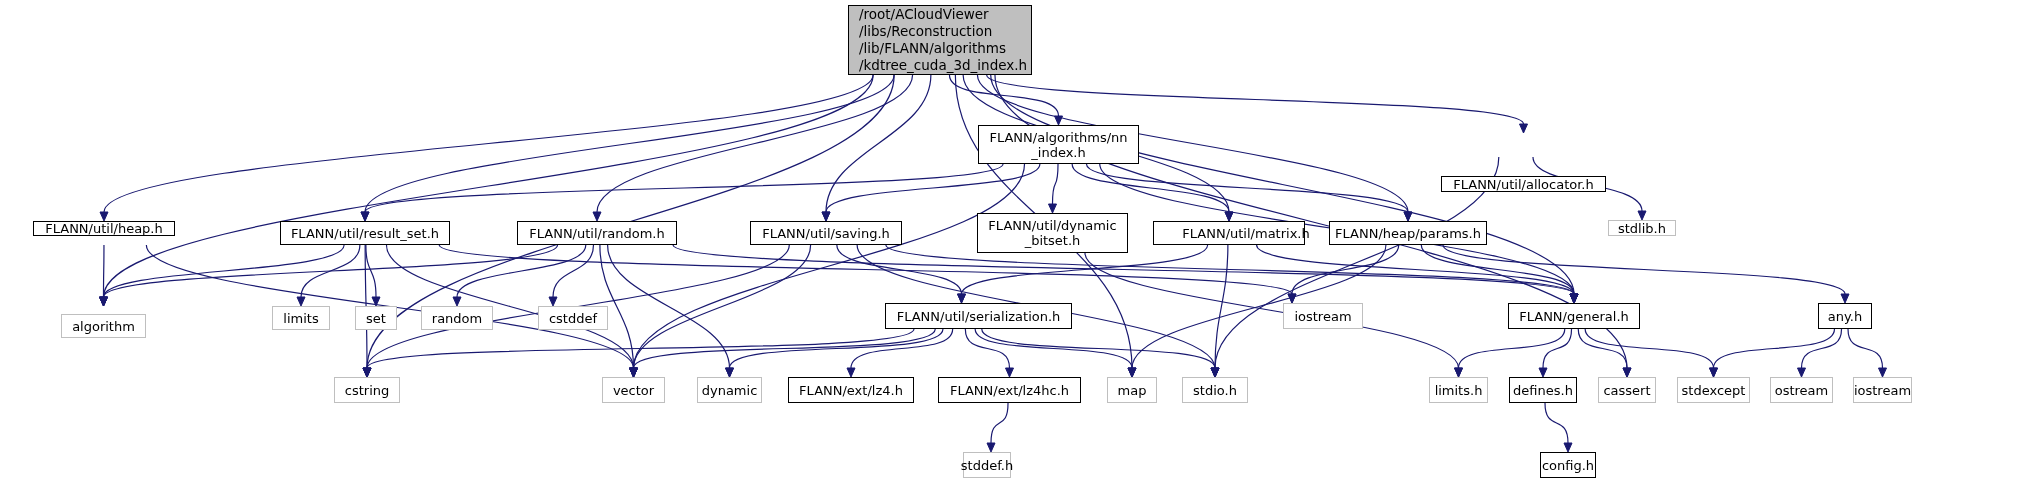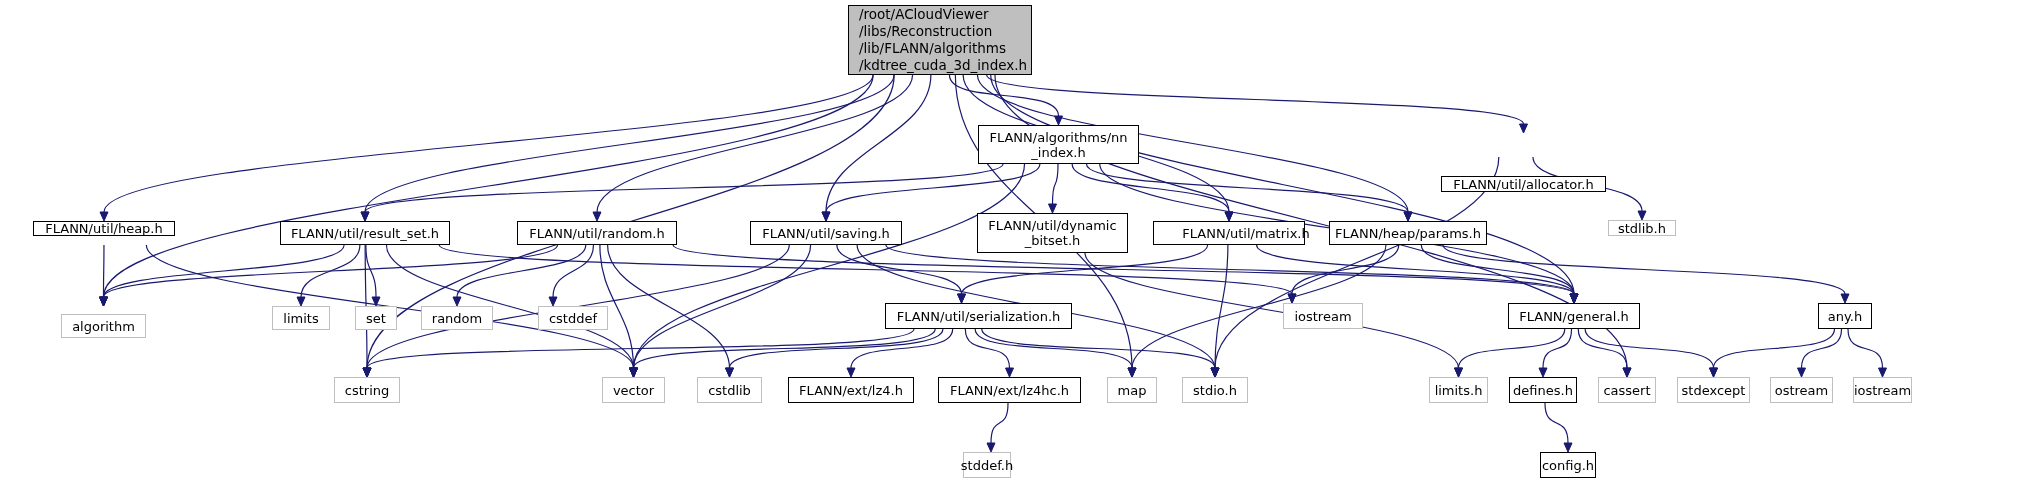--- a/index.html
+++ b/index.html
@@ -174,21 +174,21 @@
   <div class="node system" id="n-limits" style="left: 272px; top: 306px; width: 58px; height: 24px;">limits</div>
   <div class="node system" id="n-set" style="left: 355px; top: 306px; width: 42px; height: 24px;">set</div>
   <div class="node system" id="n-random" style="left: 421px; top: 306px; width: 72px; height: 24px;">random</div>
   <div class="node system" id="n-cstddef" style="left: 518px; top: 306px; width: 70px; height: 24px; margin-left: 20px;">cstddef</div>
   <div class="node system" id="n-iostream" style="left: 1252px; top: 303px; width: 80px; height: 26px; margin-left: 31px;">iostream</div>
   <div class="node local" id="n-general" style="left: 1508px; top: 303px; width: 132px; height: 26px;">FLANN/general.h</div>
   <div class="node local" id="n-any" style="left: 1818px; top: 303px; width: 54px; height: 26px;">any.h</div>
   <div class="node local" id="n-serialization" style="left: 885px; top: 303px; width: 187px; height: 26px;">FLANN/util/serialization.h</div>
   <div class="node system" id="n-cstring" style="left: 334px; top: 377px; width: 66px; height: 26px;">cstring</div>
   <div class="node system" id="n-vector" style="left: 602px; top: 377px; width: 63px; height: 26px;">vector</div>
-  <div class="node system" id="n-cstdlib" style="left: 697px; top: 377px; width: 65px; height: 26px;">cstdlib</div>
+  <div class="node system" id="n-cstdlib" style="left: 697px; top: 377px; width: 65px; height: 26px;">dynamic</div>
   <div class="node local" id="n-lz4" style="left: 788px; top: 377px; width: 126px; height: 26px;">FLANN/ext/lz4.h</div>
   <div class="node local" id="n-lz4hc" style="left: 938px; top: 377px; width: 143px; height: 26px;">FLANN/ext/lz4hc.h</div>
   <div class="node system" id="n-map" style="left: 1107px; top: 377px; width: 50px; height: 26px;">map</div>
   <div class="node system" id="n-stdio" style="left: 1182px; top: 377px; width: 66px; height: 26px;">stdio.h</div>
   <div class="node system" id="n-limits_h" style="left: 1429px; top: 377px; width: 59px; height: 26px;">limits.h</div>
   <div class="node local" id="n-defines" style="left: 1509px; top: 377px; width: 68px; height: 26px;">defines.h</div>
   <div class="node system" id="n-cassert" style="left: 1598px; top: 377px; width: 58px; height: 26px;">cassert</div>
   <div class="node system" id="n-stdexcept" style="left: 1677px; top: 377px; width: 73px; height: 26px;">stdexcept</div>
   <div class="node system" id="n-ostream" style="left: 1770px; top: 377px; width: 63px; height: 26px;">ostream</div>
   <div class="node system" id="n-typeinfo" style="left: 1853px; top: 377px; width: 59px; height: 26px;">iostream</div>

